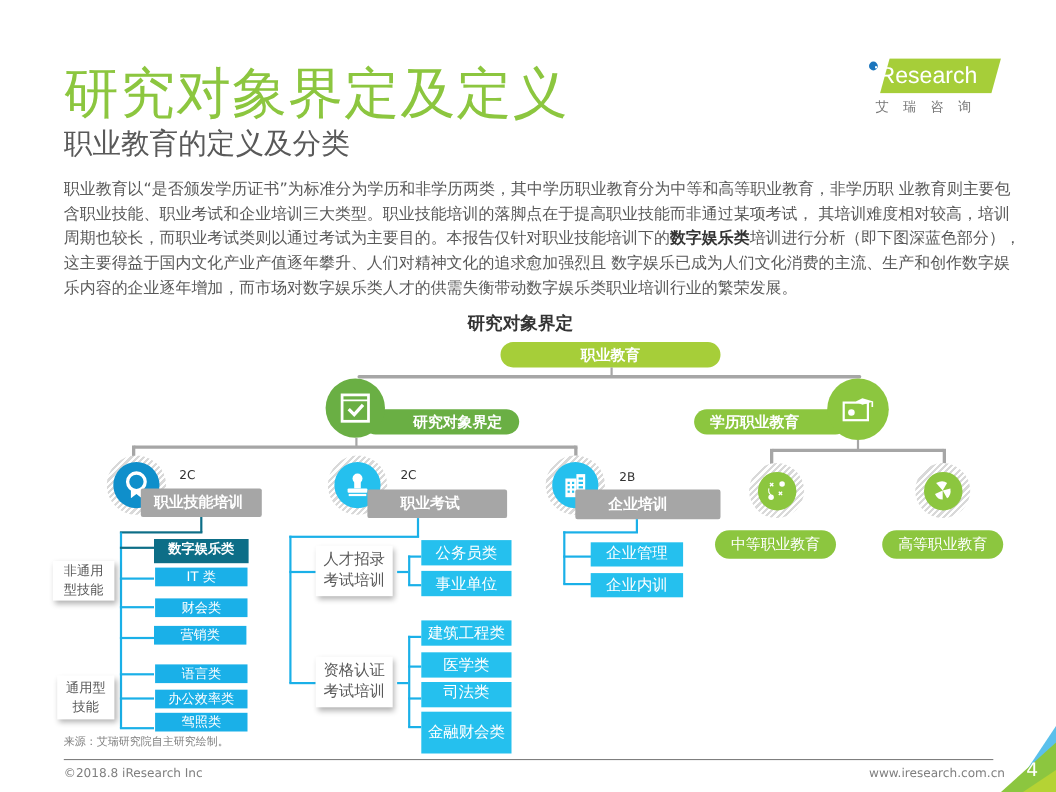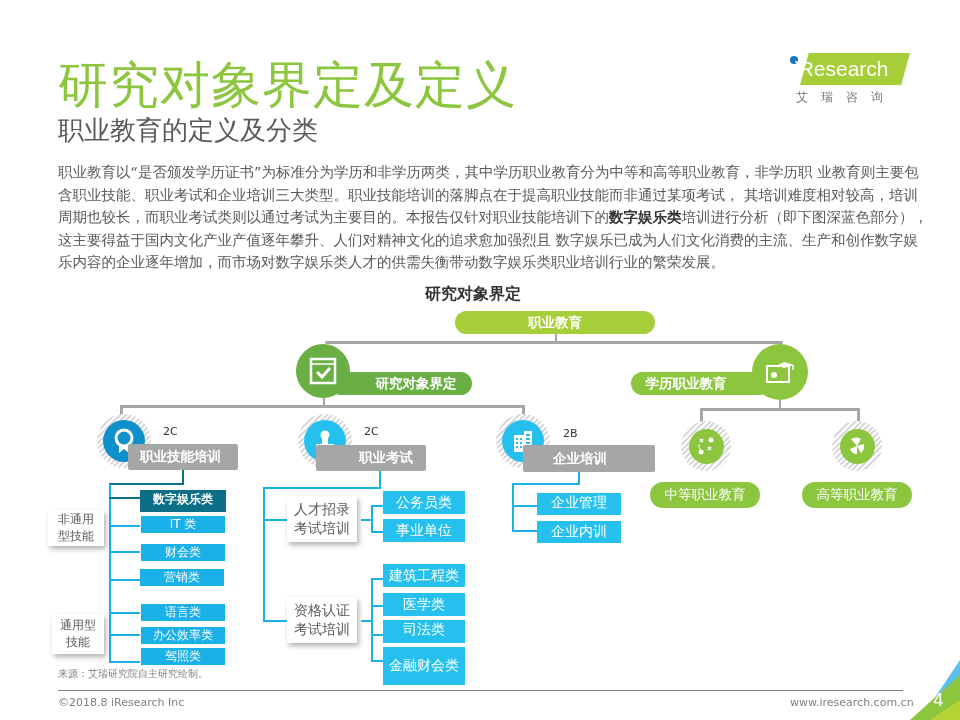--- a/index.html
+++ b/index.html
@@ -141,21 +141,21 @@
   <div class="ring-inner" style="width:42px; height:42px; background:#25c0ee;">
     <svg width="24" height="24" viewBox="0 0 24 24">
       <circle cx="12" cy="6" r="4.5" fill="#fff"></circle>
       <rect x="9" y="9" width="6" height="6" fill="#fff"></rect>
       <rect x="3" y="15" width="18" height="4" rx="1" fill="#fff"></rect>
       <rect x="4" y="20" width="16" height="2" fill="#fff"></rect>
     </svg>
   </div>
 </div>
 <div class="tag" style="left:364px; top:425px;">2C</div>
-<div class="grey-box" style="left:316px; top:445px; width:110px; height:26px; padding-left:43px;">职业考试</div>
+<div class="grey-box" style="left:334px; top:445px; width:127px; height:26px; padding-left:30px;">职业考试</div>
 
 <div class="bline" style="left:379px; top:471px; width:2px; height:17px;"></div>
 <div class="bline" style="left:263px; top:487px; width:118px; height:2px;"></div>
 <div class="bline" style="left:263px; top:487px; width:2px; height:134px;"></div>
 <div class="bline" style="left:263px; top:519px; width:24px; height:2px;"></div>
 <div class="bline" style="left:263px; top:620px; width:24px; height:2px;"></div>
 
 <div class="side-label big" style="left:287px; top:496px; width:70px; height:46px; white-space:pre-line;">人才招录
 考试培训</div>
 <div class="side-label big" style="left:287px; top:597px; width:70px; height:46px; white-space:pre-line;">资格认证

